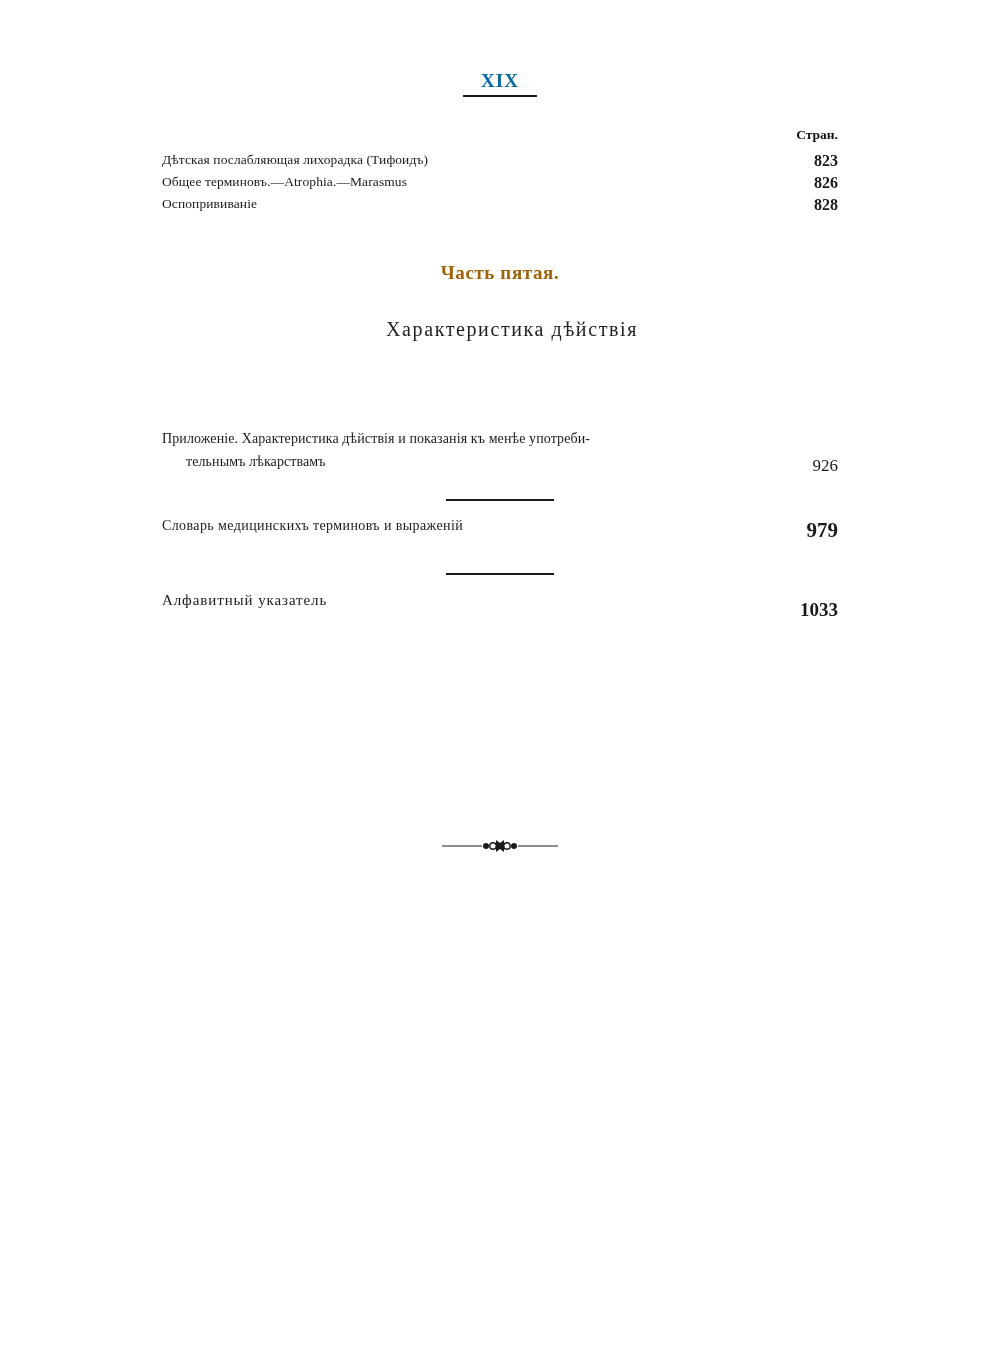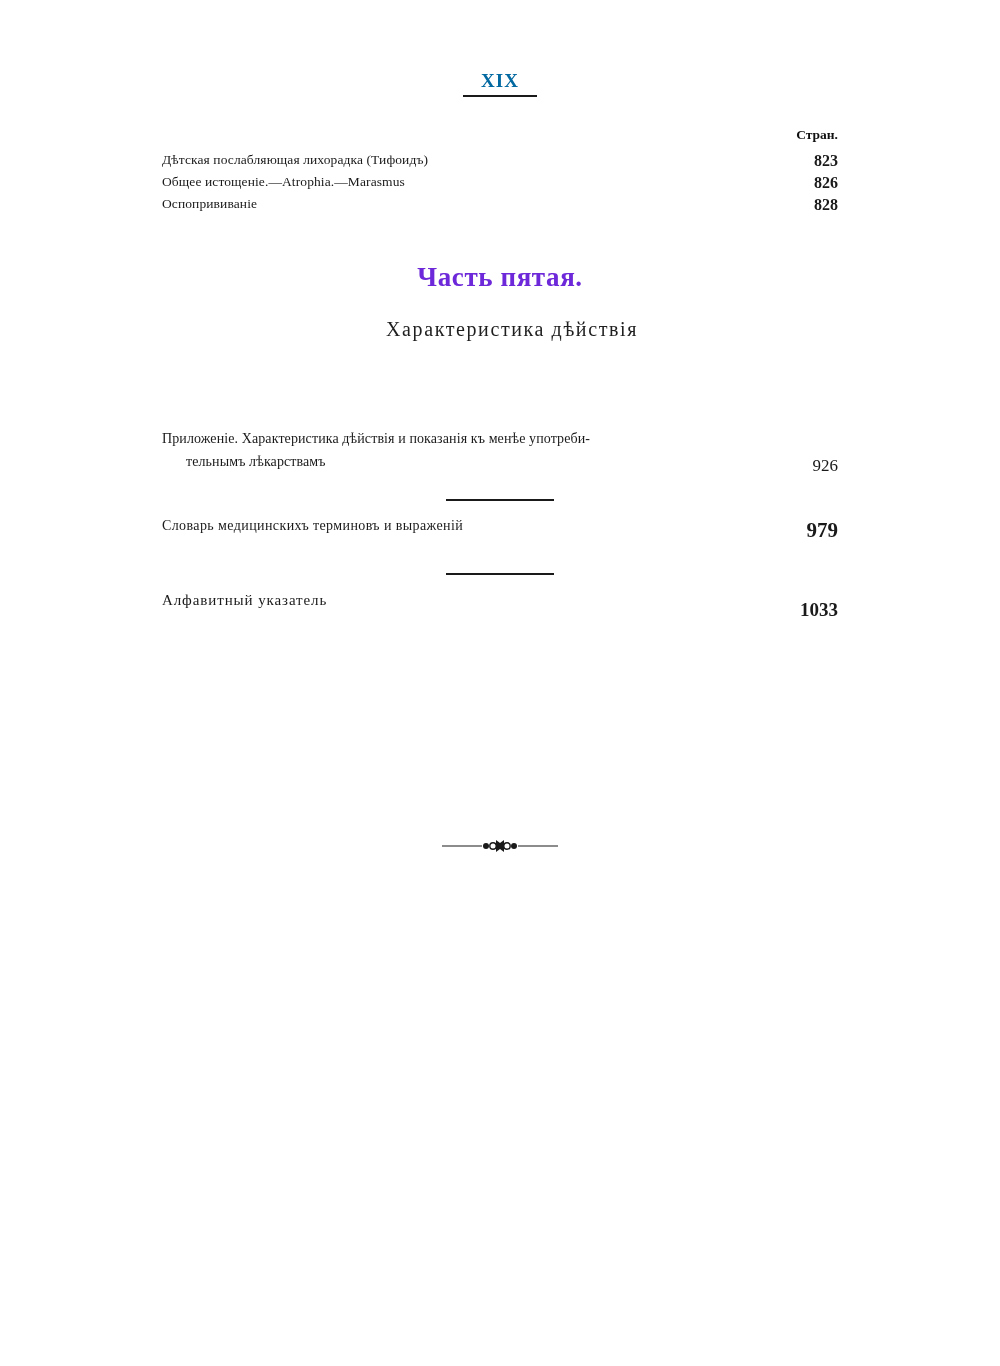--- a/index.html
+++ b/index.html
@@ -81,24 +81,24 @@
     font-weight: 700;
   }
 
   
   .part-title {
     position: absolute;
     top: 262px;
     left: 0;
     width: 1000px;
     text-align: center;
-    font-size: 27px;
+    font-size: 19px;
     font-weight: 700;
     letter-spacing: 0.6px;
-    color: #6d28d9;
+    color: #a16207;
   }
   .part-sub {
     position: absolute;
     top: 318px;
     left: 12px;
     width: 1000px;
     text-align: center;
     font-size: 20px;
     font-weight: 400;
     letter-spacing: 1.6px;
@@ -199,21 +199,21 @@
   </div>
 
   <div class="col-head">Стран.</div>
 
   <div class="toc-block block-top">
     <div class="toc-row">
       <div class="toc-title">Дѣтская послабляющая лихорадка (Тифоидъ)</div>
       <div class="toc-page">823</div>
     </div>
     <div class="toc-row">
-      <div class="toc-title">Общее истощеніе.—Atrophia.—Marasmus</div>
+      <div class="toc-title">Общее терминовъ.—Atrophia.—Marasmus</div>
       <div class="toc-page">826</div>
     </div>
     <div class="toc-row">
       <div class="toc-title">Оспопрививаніе</div>
       <div class="toc-page">828</div>
     </div>
   </div>
 
   <div class="part-title">Часть пятая.</div>
   <div class="part-sub">Характеристика дѣйствія</div>

